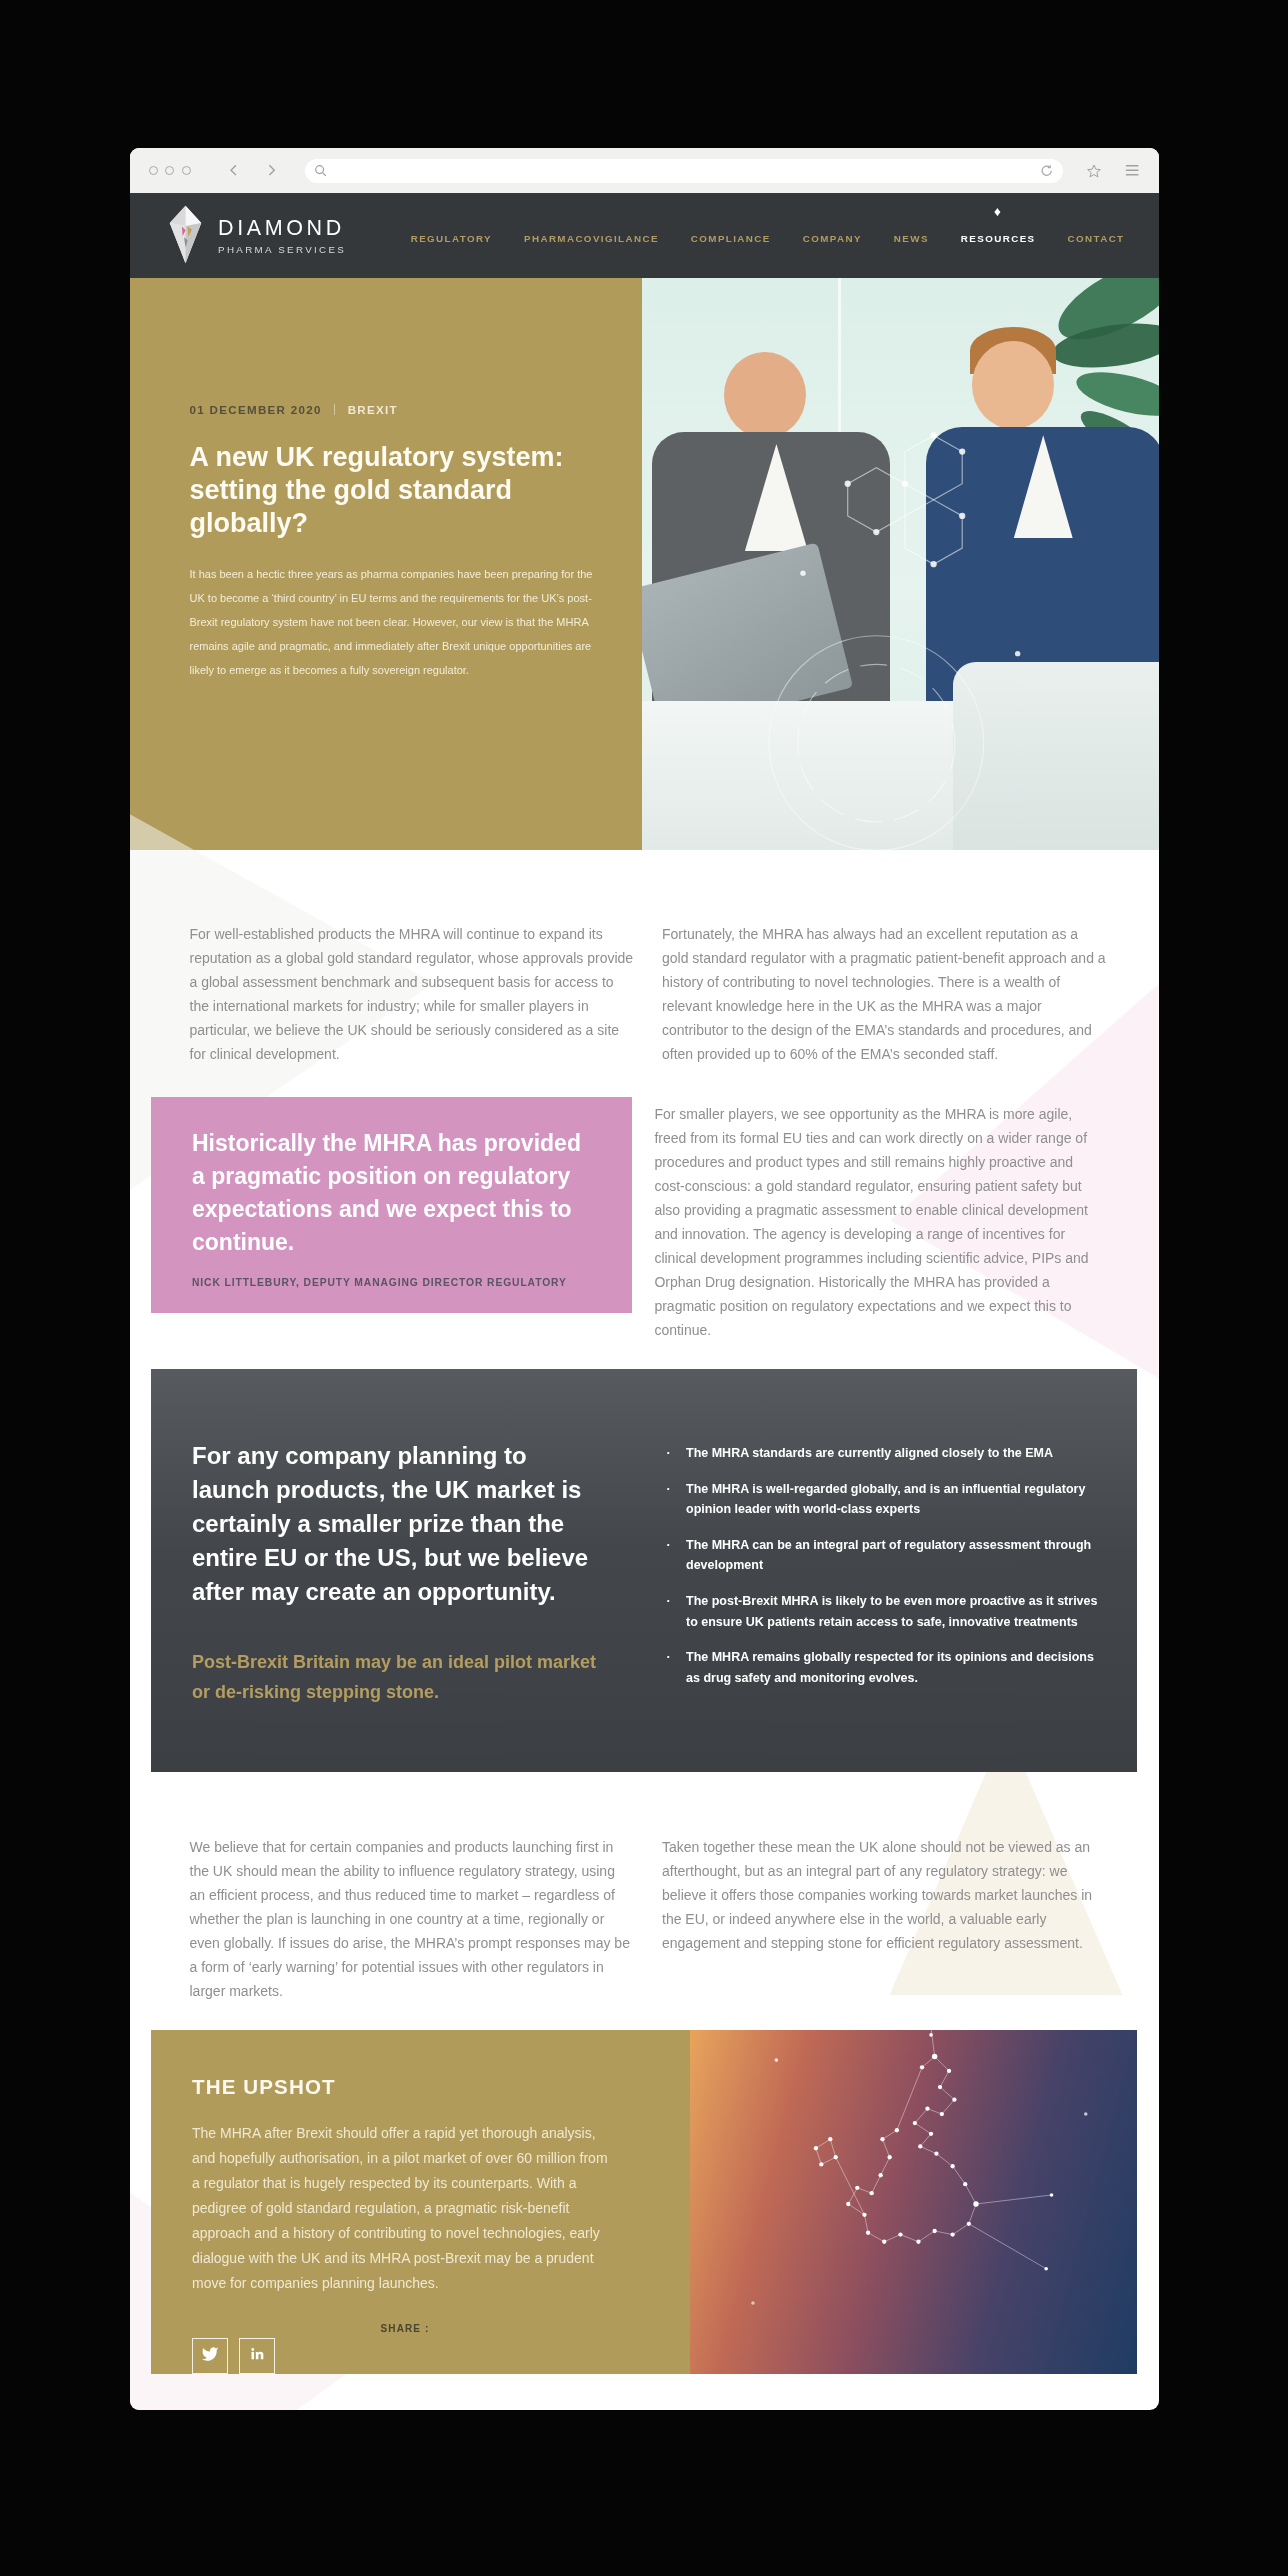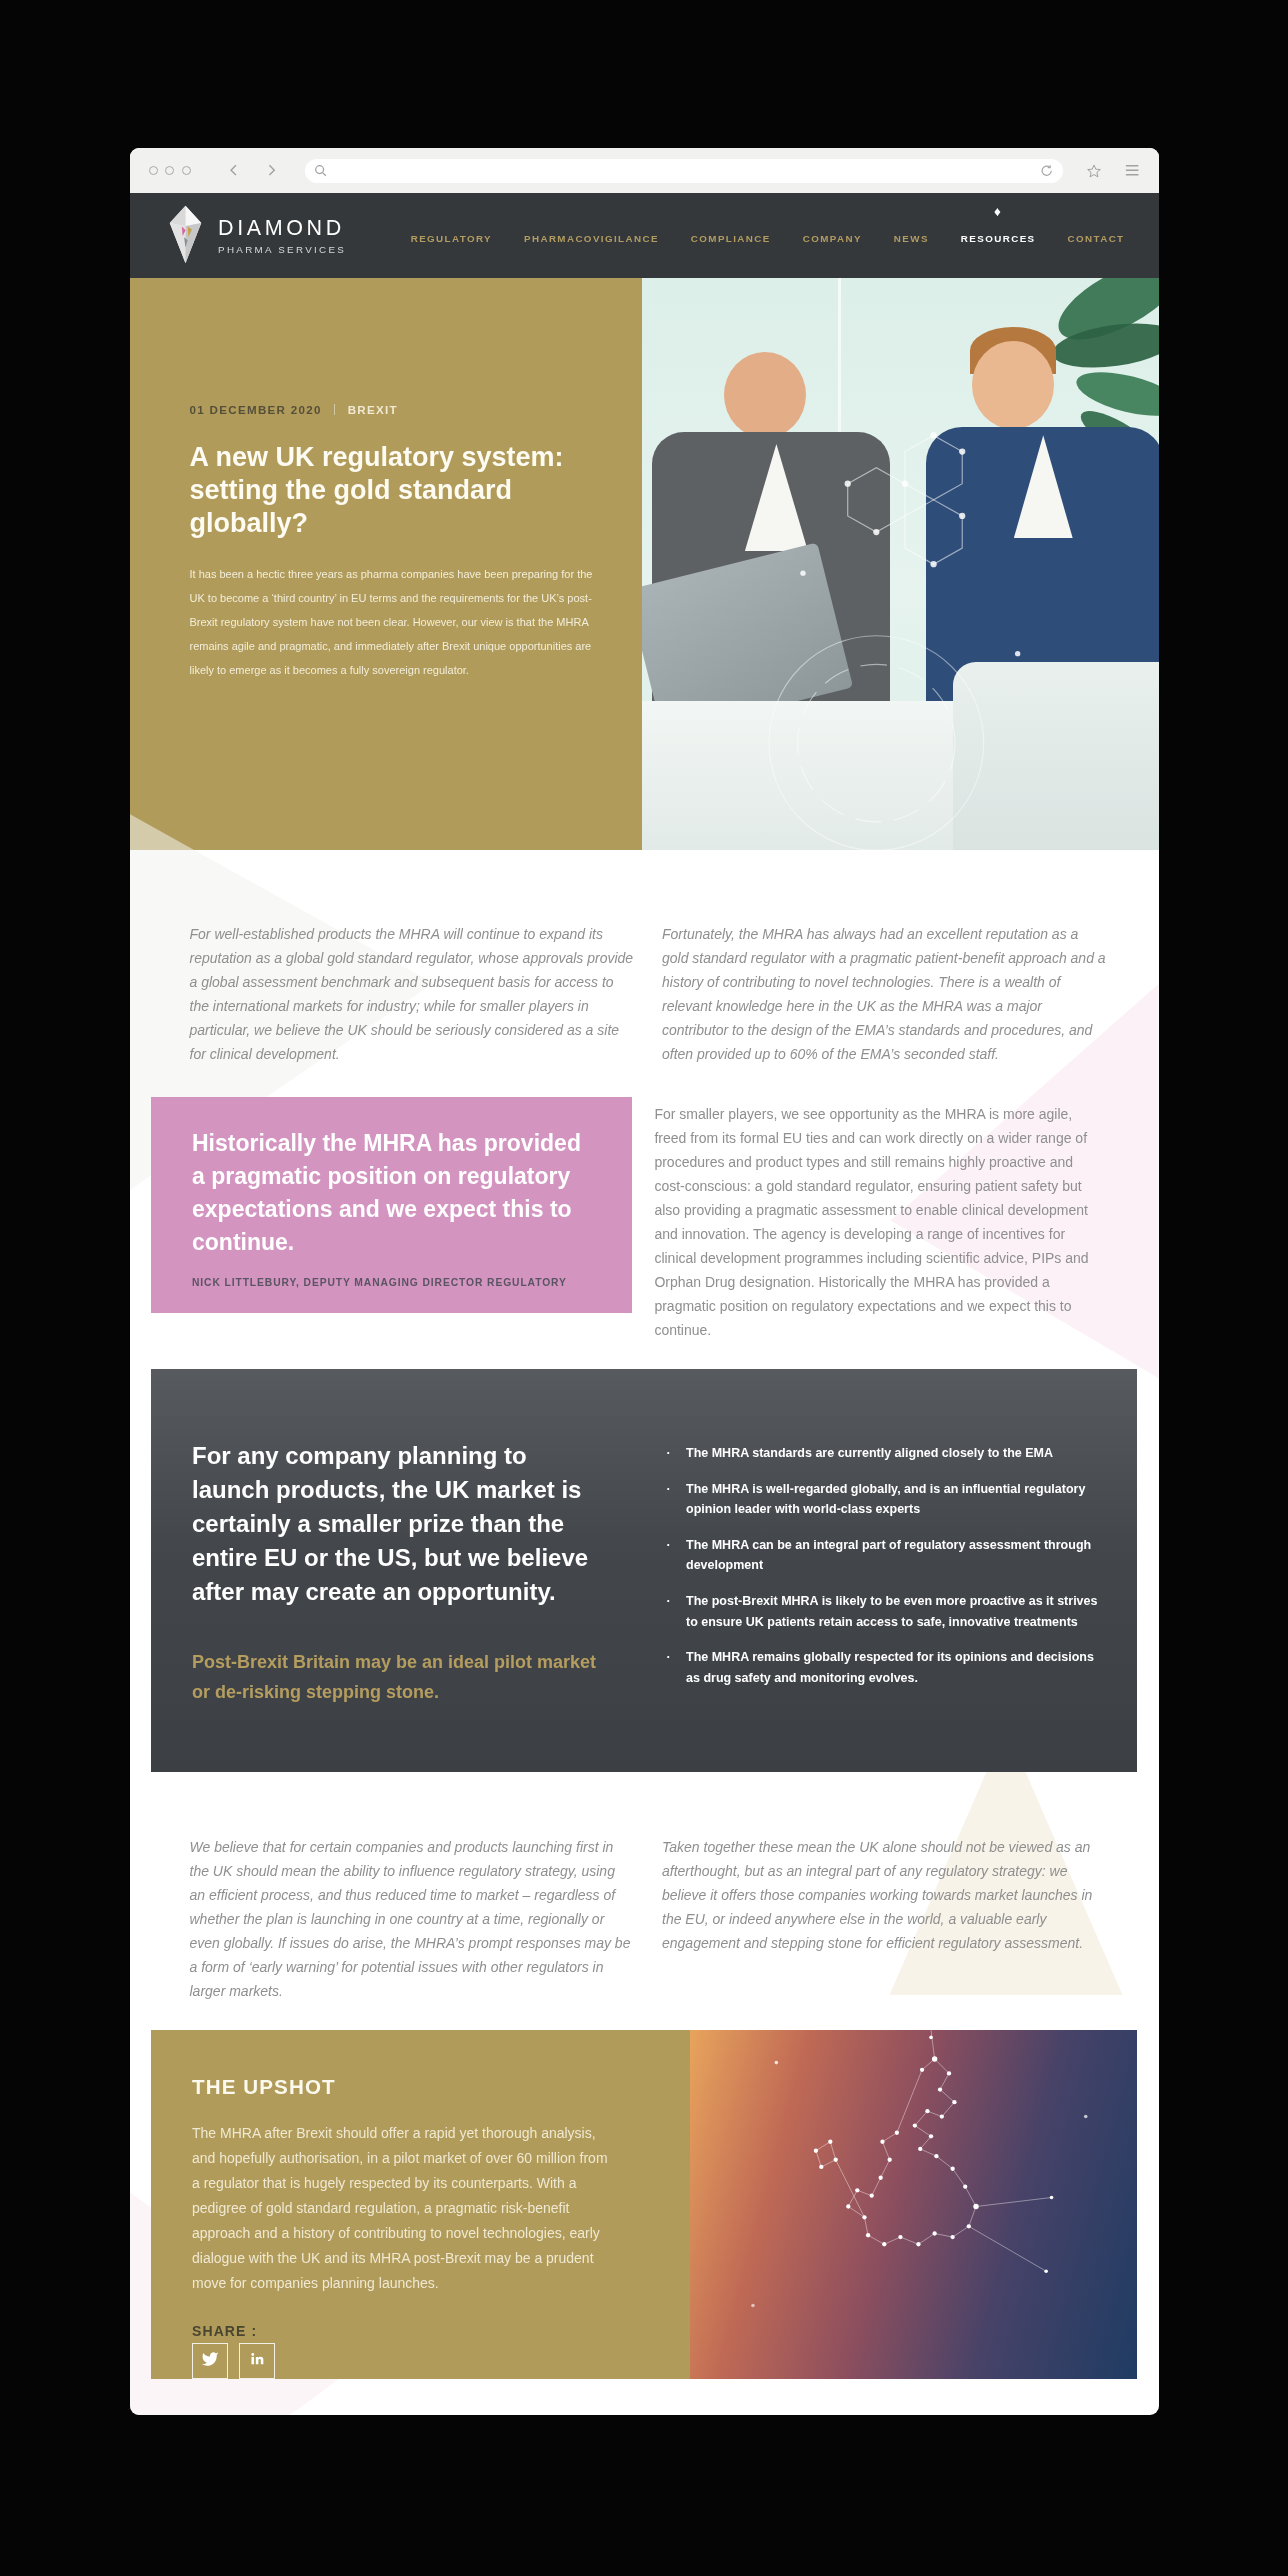--- a/index.html
+++ b/index.html
@@ -58,21 +58,21 @@
 
   
   .content { position:relative; background:#fff; }
   .tri { position:absolute; z-index:0; }
   .t1 { left:0; top:-36px; width:304px; height:376px; background:#f2f2ef; clip-path:polygon(0 0,100% 45%,0 100%); opacity:.55; }
   .t2 { right:0; top:134px; width:268px; height:394px; background:#f9ebf2; clip-path:polygon(100% 0,100% 100%,0 60%); opacity:.7; }
   .t3 { right:36px; top:877px; width:233px; height:268px; background:#f4eee0; clip-path:polygon(50% 0,100% 100%,0 100%); opacity:.7; }
   .t4 { left:0; top:1342px; width:233px; height:340px; background:#faeef4; clip-path:polygon(0 0,100% 50%,0 100%); opacity:.6; }
   .inner { position:relative; z-index:1; }
 
-  .cols { display:flex; padding:72px 52px 0 60px; gap:28px;font-style:italic; }
+  .cols { display:flex; padding:72px 52px 0 60px; gap:28px; }
   .cols.closing { padding-top:63px; }
   .col { flex:1; color:#8f8f8f; font-size:14px; line-height:24px; }
 
   .quoterow { display:flex; margin-top:31px; align-items:flex-start; }
   .quoteblock { margin-left:21.5px; width:481px; min-height:179px; background:#d394c0; padding:30px 38px 25px 41px; }
   .quotetext { color:#fff; font-size:23px; font-weight:700; line-height:33px; margin-bottom:18px; }
   .quoteattr { color:#5a5462; font-size:10.3px; font-weight:700; letter-spacing:0.9px; }
   .quoteside { margin-left:22.4px; width:445px; color:#8f8f8f; font-size:14px; line-height:24px; padding-top:5.4px; }
 
   .darkpanel { margin:27px 21.5px 0; min-height:403px; background:linear-gradient(180deg,#575b60 0%,#43474c 45%,#3c4044 100%); display:flex; padding:70px 36px 36px 41px; }
@@ -80,21 +80,21 @@
   .dp-heading { color:#fff; font-size:24px; font-weight:700; line-height:34px; margin-bottom:39px; }
   .dp-sub { color:#b49d5e; font-size:18px; font-weight:700; line-height:29.5px; }
   .dp-bullets { list-style:none; flex:1; padding-top:3.6px; }
   .dp-bullets li { position:relative; color:#fff; font-size:12.5px; font-weight:600; line-height:20.6px; padding-left:23px; margin-bottom:15px; }
   .dp-bullets li::before { content:"\00b7"; position:absolute; left:3.6px; top:0; font-weight:700; }
 
   .upshot { margin:27px 21.5px 36px; min-height:335px; display:flex; }
   .upshot-left { width:539px; background:#b09b5a; padding:45px 72px 0 41px; }
   .up-heading { color:#fcf9ee; font-size:20.6px; font-weight:700; letter-spacing:1.1px; margin-bottom:21.5px; }
   .up-para { color:#f0e9d2; font-size:14px; line-height:25px; margin-bottom:27px; }
-  .sharelabel { color:#4a4530; font-size:14px; font-weight:700; letter-spacing:1.1px; margin-bottom:4px; }
+  .sharelabel { color:#4a4530; font-size:10px; font-weight:700; letter-spacing:1.1px; margin-bottom:4px;text-align:center; }
   .shareicons { display:flex; gap:10.7px; }
   .sharebtn { width:36px; height:36px; border:0.9px solid rgba(255,255,255,.85); background:transparent; display:flex; align-items:center; justify-content:center; cursor:pointer; }
   .upshot-right { flex:1; position:relative; overflow:hidden; background:linear-gradient(105deg,#e8a45c 0%,#c06a55 22%,#8e4f5e 45%,#474268 70%,#1f3c63 100%); }
   .upshot-right svg { position:absolute; inset:0; width:100%; height:100%; }
 </style>
 </head>
 <body>
 
 <div class="window">
 

